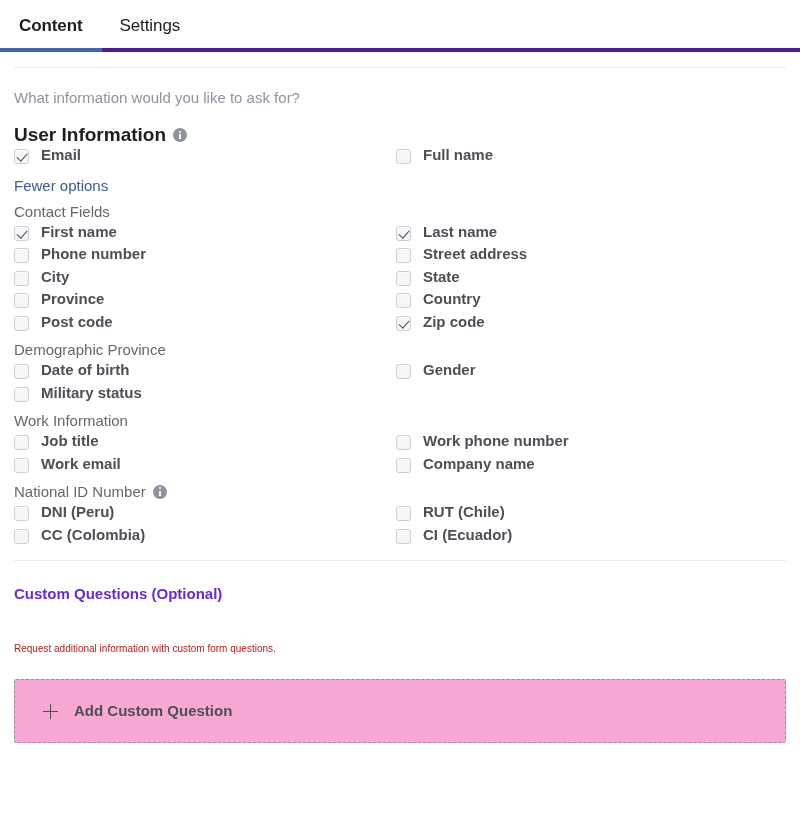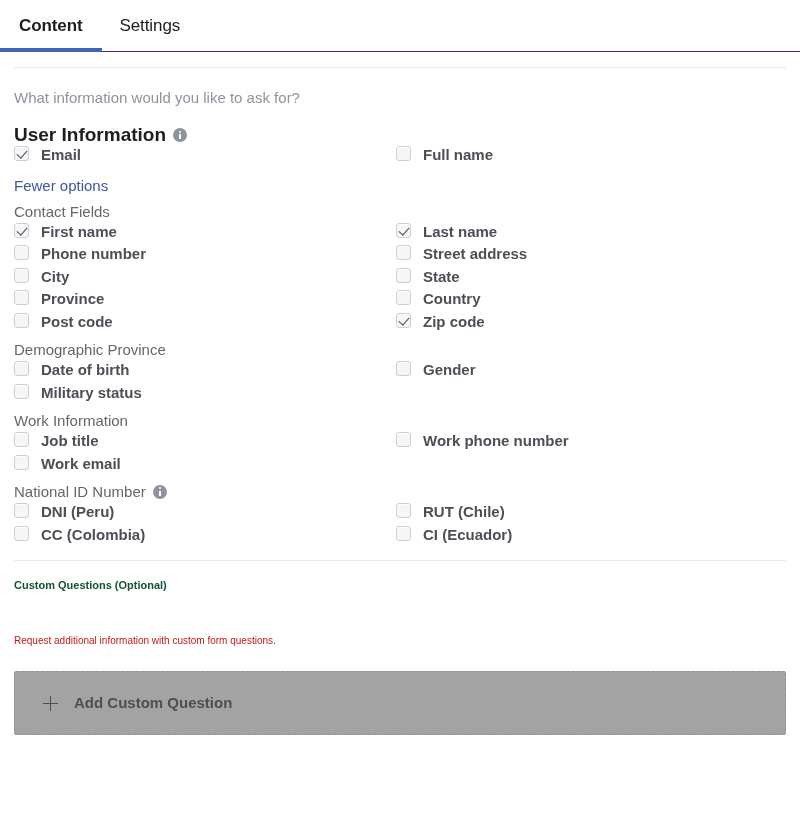--- a/index.html
+++ b/index.html
@@ -14,21 +14,21 @@
     width: 800px;
     height: 815px;
     overflow: hidden;
     background: #ffffff;
   }
 
   
   .tabbar {
     position: relative;
     height: 52px;
-    border-bottom: 1px solid #4c1d95;
+    border-bottom: 4px solid #4c1d95;
   }
   .tablist {
     display: flex;
     align-items: flex-start;
     height: 100%;
     padding-left: 0;
   }
   .tab {
     position: relative;
     height: 51px;
@@ -129,21 +129,21 @@
   .cb-col {
     width: 382px;
     display: flex;
     align-items: center;
     flex: 0 0 auto;
   }
   .cb-col.empty { visibility: hidden; }
 
   .cb-item {
     display: flex;
-    align-items: flex-start;
+    align-items: flex-end;
     cursor: pointer;
     user-select: none;
   }
   .cb-box {
     width: 15px; height: 15px;
     border-radius: 3px;
     border: 1px solid #ccd0d5;
     background: #f5f6f7;
     flex: 0 0 auto;
     position: relative;
@@ -176,43 +176,43 @@
     line-height: 19px;
   }
 
   .mid-divider {
     margin-top: 14px;
     height: 1px;
     background: #e9ebee;
   }
 
   .custom-title {
-    font-size: 11px;
+    font-size: 15px;
     font-weight: bold;
-    color: #14532d;
-    margin-top: 15px;
+    color: #6d28d9;
+    margin-top: 23px;
     line-height: 19px;
   }
   .custom-desc {
     font-size: 10px;
     color: #b91c1c;
     margin-top: 36px;
     line-height: 19px;
   }
 
   .add-box {
     margin-top: 21px;
     height: 64px;
     border: 1px dashed #8d949e;
     border-radius: 2px;
     display: flex;
     align-items: center;
     padding-left: 28px;
     cursor: pointer;
-    background: #a3a3a3;
+    background: #f9a8d4;
   }
   .plus-icon {
     position: relative;
     width: 15px; height: 15px;
     flex: 0 0 auto;
   }
   .plus-icon::before {
     content: "";
     position: absolute;
     left: 0; top: 7px;
@@ -404,20 +404,26 @@
               </label>
             </div>
           </div>
           <div class="cb-row">
             <div class="cb-col">
               <label class="cb-item">
                 <span class="cb-box"></span>
                 <span class="cb-label">Work email</span>
               </label>
             </div>
+            <div class="cb-col">
+              <label class="cb-item">
+                <span class="cb-box"></span>
+                <span class="cb-label">Company name</span>
+              </label>
+            </div>
           </div>
         </div>
         <div class="subgroup-title">
           <span>National ID Number</span>
           <span class="info-icon"></span>
         </div>
         <div class="cb-grid">
           <div class="cb-row">
             <div class="cb-col">
               <label class="cb-item">

